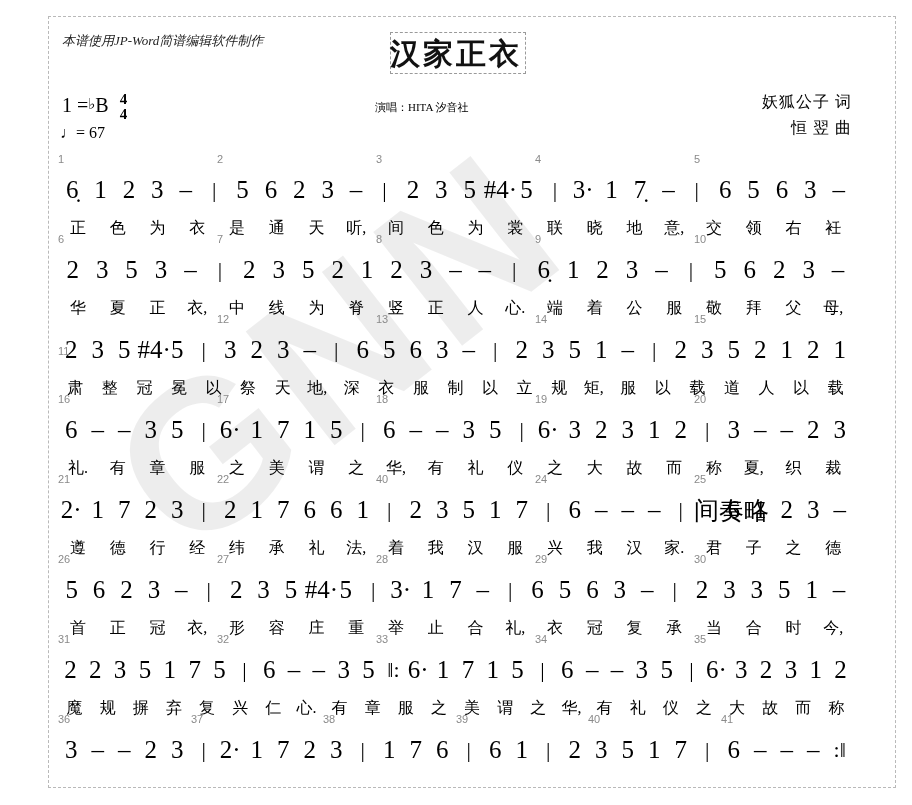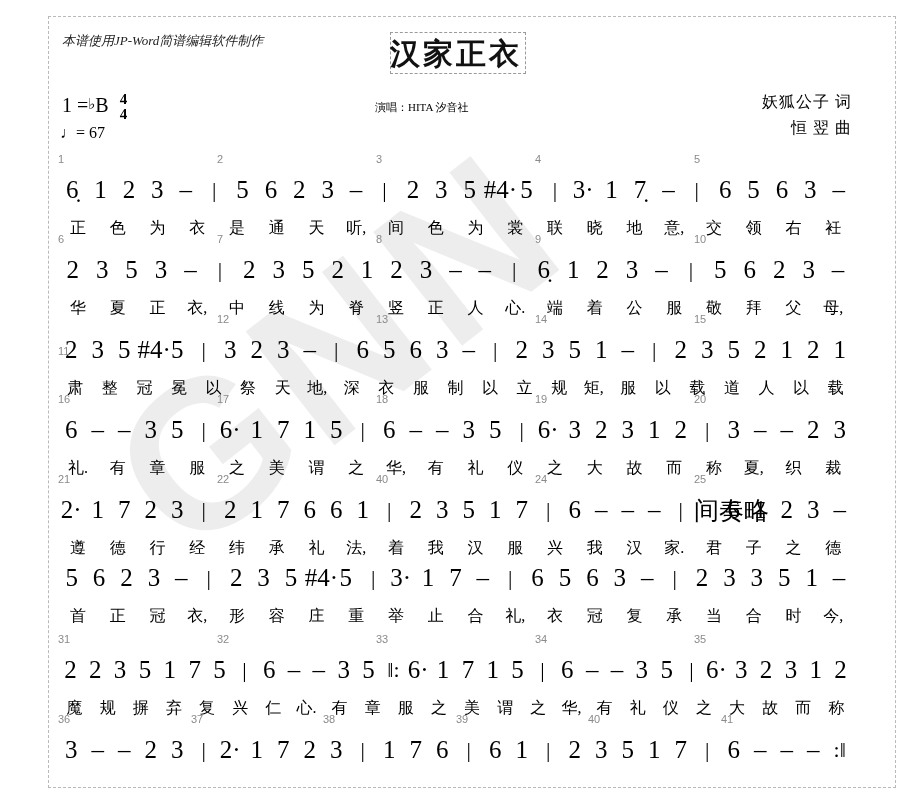--- a/index.html
+++ b/index.html
@@ -514,20 +514,27 @@
           <span class="ly" style="width: 39.75px;">我</span>
           <span class="ly" style="width: 39.75px;">汉</span>
           <span class="ly" style="width: 39.75px;">家.</span>
           <span class="ly" style="width: 39.75px;">君</span>
           <span class="ly" style="width: 39.75px;">子</span>
           <span class="ly" style="width: 39.75px;">之</span>
           <span class="ly" style="width: 39.75px;">德</span>
         </div>
       </div>
       <div class="system" style="top: 555px;">
+        <div style="position: relative; height: 12px;">
+          <span class="measure-num" style="left: 0px;">26</span>
+          <span class="measure-num" style="left: 159px;">27</span>
+          <span class="measure-num" style="left: 318px;">28</span>
+          <span class="measure-num" style="left: 477px;">29</span>
+          <span class="measure-num" style="left: 636px;">30</span>
+        </div>
         <div class="notes-row">
           <span class="nt" style="width: 27.4138px;">5</span>
           <span class="nt" style="width: 27.4138px;">6</span>
           <span class="nt" style="width: 27.4138px;">2</span>
           <span class="nt" style="width: 27.4138px;">3</span>
           <span class="nt" style="width: 27.4138px;">–</span>
           <span class="nt" style="width: 27.4138px; color: rgb(0, 0, 0); font-size: 22px;">|</span>
           <span class="nt" style="width: 27.4138px;">2</span>
           <span class="nt" style="width: 27.4138px;">3</span>
           <span class="nt" style="width: 27.4138px;">5</span>

